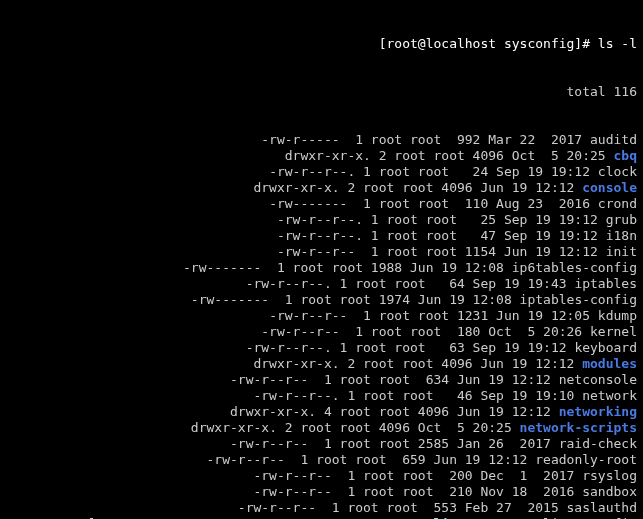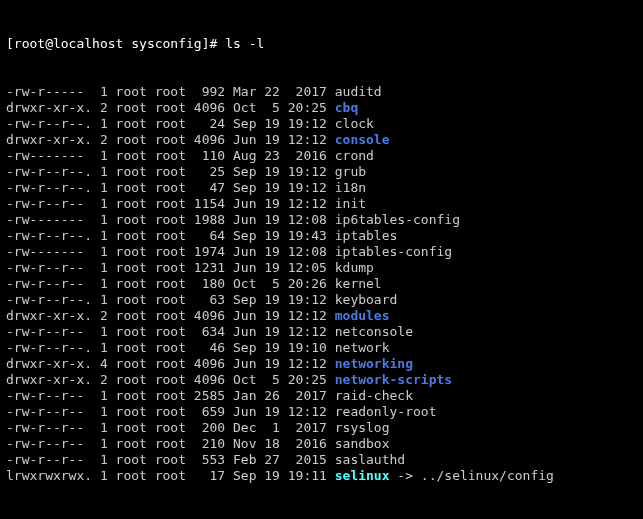--- a/index.html
+++ b/index.html
@@ -11,26 +11,27 @@
     font-size: 13px;
     line-height: 16px;
     width: 643px;
     height: 519px;
     overflow: hidden;
   }
   .terminal {
     padding: 4px 6px;
     white-space: pre;
   }
-  .row { display: block; height: 16px; }
+  .row { display: block; height: 16px; text-align: right; }
   .prompt-user { color: #fff; }
   .white { color: #fff; }
   .dir { color: #4a7ae2; font-weight: bold; margin-top: 40px; }
   .link { color: #55ffff; font-weight: bold; }
 </style>
 </head>
 <body>
 
 <div class="terminal">
   <span class="row"><span class="prompt-user">[root@localhost sysconfig]#</span> <span class="white">ls -l</span></span>
+  <span class="row">total 116</span>
   <span id="listing"><span class="row">-rw-r-----  1 root root  992 Mar 22  2017 <span>auditd</span></span><span class="row">drwxr-xr-x. 2 root root 4096 Oct  5 20:25 <span class="dir">cbq</span></span><span class="row">-rw-r--r--. 1 root root   24 Sep 19 19:12 <span>clock</span></span><span class="row">drwxr-xr-x. 2 root root 4096 Jun 19 12:12 <span class="dir">console</span></span><span class="row">-rw-------  1 root root  110 Aug 23  2016 <span>crond</span></span><span class="row">-rw-r--r--. 1 root root   25 Sep 19 19:12 <span>grub</span></span><span class="row">-rw-r--r--. 1 root root   47 Sep 19 19:12 <span>i18n</span></span><span class="row">-rw-r--r--  1 root root 1154 Jun 19 12:12 <span>init</span></span><span class="row">-rw-------  1 root root 1988 Jun 19 12:08 <span>ip6tables-config</span></span><span class="row">-rw-r--r--. 1 root root   64 Sep 19 19:43 <span>iptables</span></span><span class="row">-rw-------  1 root root 1974 Jun 19 12:08 <span>iptables-config</span></span><span class="row">-rw-r--r--  1 root root 1231 Jun 19 12:05 <span>kdump</span></span><span class="row">-rw-r--r--  1 root root  180 Oct  5 20:26 <span>kernel</span></span><span class="row">-rw-r--r--. 1 root root   63 Sep 19 19:12 <span>keyboard</span></span><span class="row">drwxr-xr-x. 2 root root 4096 Jun 19 12:12 <span class="dir">modules</span></span><span class="row">-rw-r--r--  1 root root  634 Jun 19 12:12 <span>netconsole</span></span><span class="row">-rw-r--r--. 1 root root   46 Sep 19 19:10 <span>network</span></span><span class="row">drwxr-xr-x. 4 root root 4096 Jun 19 12:12 <span class="dir">networking</span></span><span class="row">drwxr-xr-x. 2 root root 4096 Oct  5 20:25 <span class="dir">network-scripts</span></span><span class="row">-rw-r--r--  1 root root 2585 Jan 26  2017 <span>raid-check</span></span><span class="row">-rw-r--r--  1 root root  659 Jun 19 12:12 <span>readonly-root</span></span><span class="row">-rw-r--r--  1 root root  200 Dec  1  2017 <span>rsyslog</span></span><span class="row">-rw-r--r--  1 root root  210 Nov 18  2016 <span>sandbox</span></span><span class="row">-rw-r--r--  1 root root  553 Feb 27  2015 <span>saslauthd</span></span><span class="row">lrwxrwxrwx. 1 root root   17 Sep 19 19:11 <span class="link">selinux</span> -&gt; ../selinux/config</span></span>
   
 </div>
 
 </body></html>

